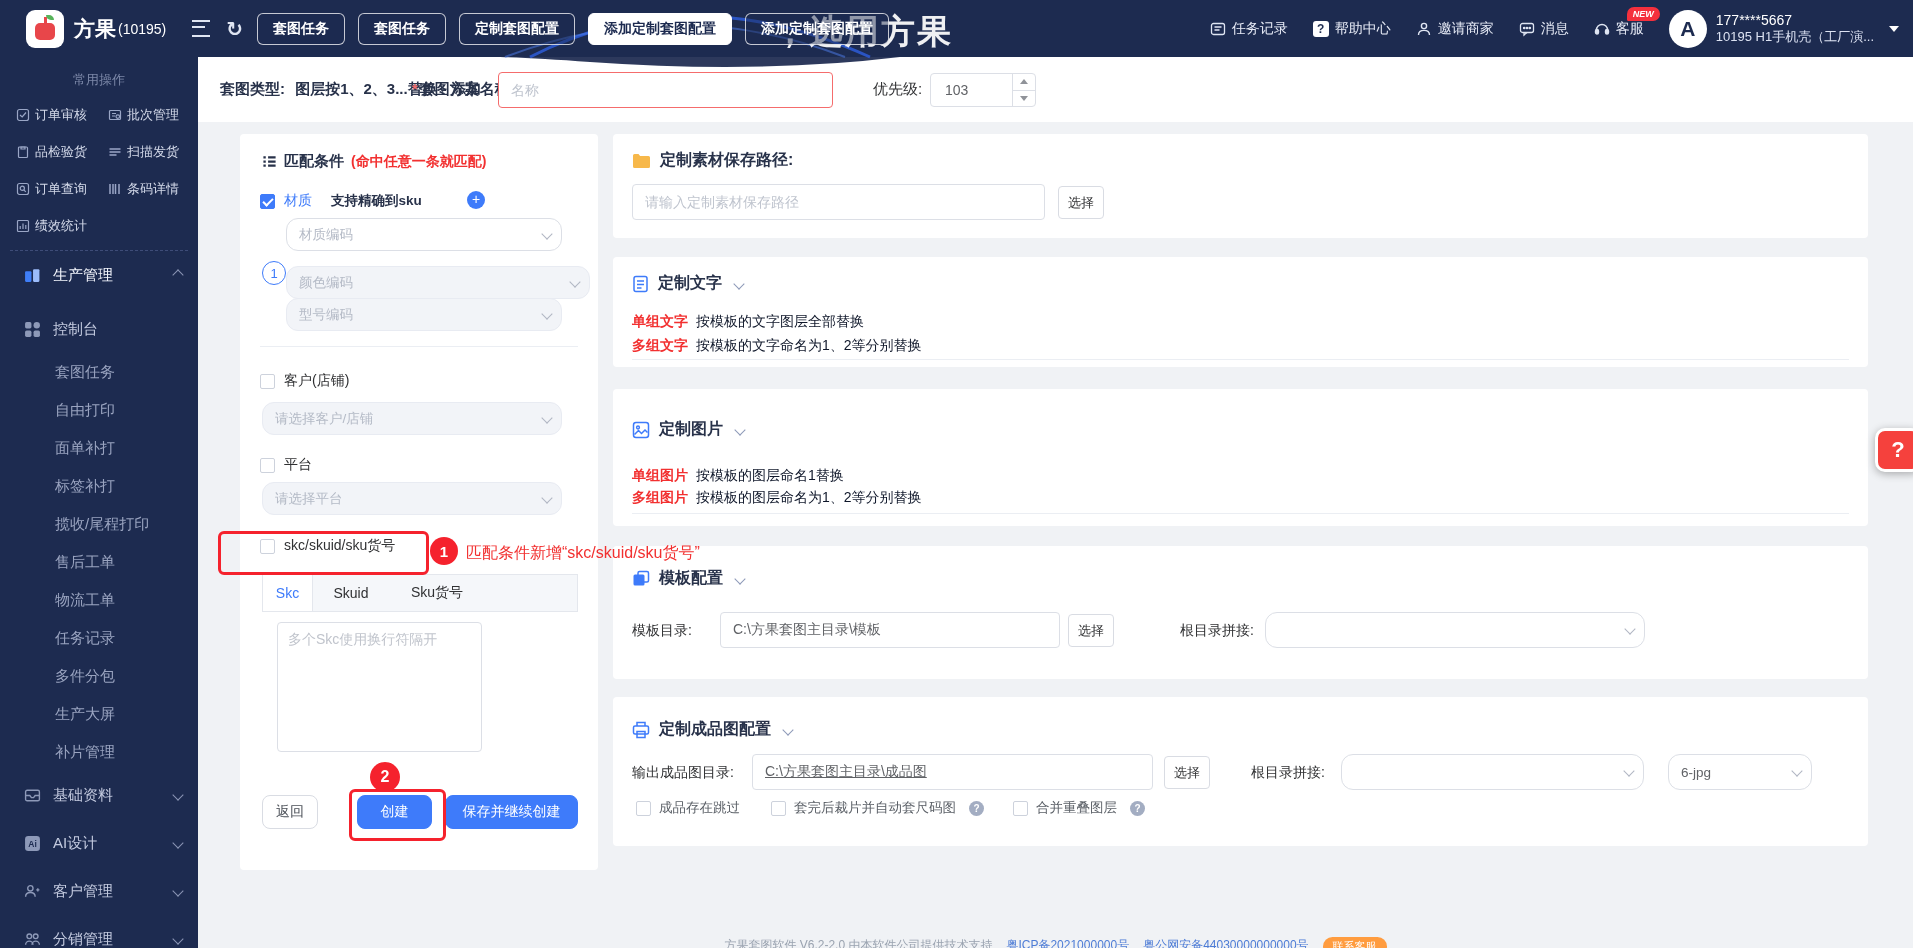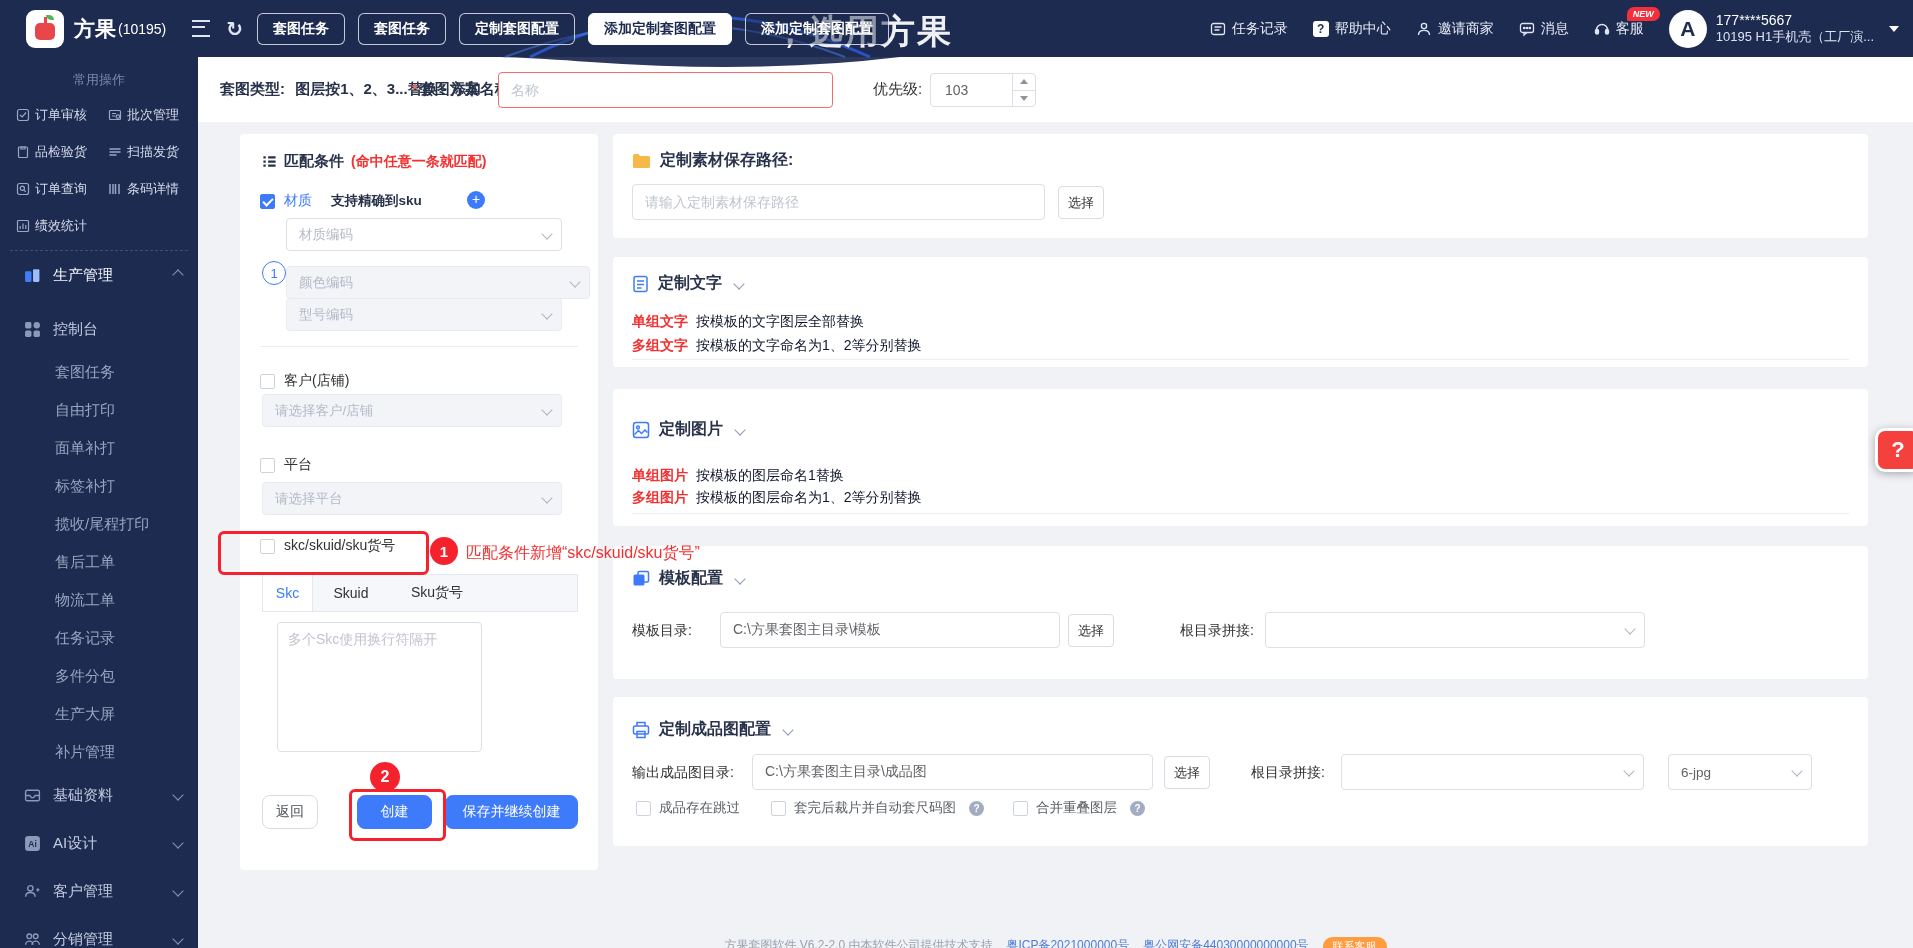--- a/index.html
+++ b/index.html
@@ -72,21 +72,21 @@
   .m-head{position:absolute;left:22px;top:18px;display:flex;align-items:center;gap:7px;white-space:nowrap}
   .m-title{font-size:15px;font-weight:bold;color:#28324a}
   .m-note{font-size:14px;font-weight:bold;color:#f23030}
   .cb{width:15px;height:15px;border:1px solid #cdd2dc;border-radius:2px;background:#fff;display:inline-block;flex:none;box-sizing:border-box;cursor:pointer}
   .cb.on{background:#3e7bfa;border-color:#3e7bfa;position:relative}
   .cb.on::after{content:"";position:absolute;left:4px;top:1px;width:4px;height:8px;border:solid #fff;border-width:0 2px 2px 0;transform:rotate(45deg)}
   .mrow{position:absolute;display:flex;align-items:center;gap:9px;white-space:nowrap}
   .lbl-blue{color:#3e7bfa;font-size:14px}
   .hint{color:#28324a;font-size:13.5px;font-weight:bold}
   .plus{position:absolute;width:18px;height:18px;border-radius:50%;background:#3e7bfa;color:#fff;font-size:14px;line-height:17px;text-align:center;cursor:pointer}
-  .selbox{position:absolute;border:1px solid #dcdfe6;border-radius:4px;background:#fff;display:flex;align-items:center;
+  .selbox{position:absolute;border:1px solid #dcdfe6;border-radius:12px;background:#fff;display:flex;align-items:center;
           padding:0 26px 0 12px;font-size:13.5px;color:#b4bac6;box-sizing:border-box;cursor:pointer;white-space:nowrap;overflow:hidden}
   .selbox .schev{position:absolute;right:10px;top:50%;margin-top:-5px;width:7px;height:7px;border-right:1.5px solid #b0b6c3;border-bottom:1.5px solid #b0b6c3;transform:rotate(45deg)}
   .sel-gray{background:#f2f4f8;border-color:#e8ebf2}
   .circ{position:absolute;width:22px;height:22px;border-radius:50%;border:1px solid #3e7bfa;color:#3e7bfa;font-size:13px;
         display:flex;align-items:center;justify-content:center;background:#fff}
   .hr{position:absolute;border-top:1px solid #ebeef3}
   .tabs2{position:absolute;left:22px;top:440px;width:316px;height:38px;background:#f5f7fa;border:1px solid #e4e7ed;
          box-sizing:border-box;display:flex}
   .t2{display:flex;align-items:center;justify-content:center;font-size:14px;color:#303133;cursor:pointer;box-sizing:border-box}
   .t2.active{background:#fff;color:#3e7bfa;border-right:1px solid #e4e7ed}
@@ -392,21 +392,21 @@
         <span>型号编码</span>
           <i class="schev"></i>
       </div>
 
       <div class="hr" style="left:20px;top:212px;width:318px"></div>
 
       <div class="mrow" style="left:20px;top:238px">
         <span class="cb"></span>
         <span>客户(店铺)</span>
       </div>
-      <div class="selbox sel-gray" style="left:22px;top:260px;width:300px;height:33px">
+      <div class="selbox sel-gray" style="left:22px;top:268px;width:300px;height:33px">
         <span>请选择客户/店铺</span>
           <i class="schev"></i>
       </div>
 
       <div class="mrow" style="left:20px;top:322px">
         <span class="cb"></span>
         <span>平台</span>
       </div>
       <div class="selbox sel-gray" style="left:22px;top:348px;width:300px;height:33px">
         <span>请选择平台</span>
@@ -506,21 +506,21 @@
       <div class="sec-head" style="left:19px;top:22px">
         <svg width="18" height="18" viewBox="0 0 18 18" fill="none" stroke="#3e7bfa" stroke-width="1.5">
             <path d="M5 5V1.5h8V5"></path>
             <rect x="1.5" y="5" width="15" height="8" rx="1.5"></rect>
             <rect x="5" y="10.5" width="8" height="6"></rect>
           </svg>
         <span class="sec-title">定制成品图配置</span>
         <i class="chev down" style="border-color:#8d99b8;margin-left:4px"></i>
       </div>
       <div class="flabel" style="left:19px;top:67px">输出成品图目录:</div>
-      <input class="inp" style="position: absolute; left: 139px; top: 57px; width: 401px; height: 36px;" value="C:\方果套图主目录\成品图">
+      <input class="inp" style="position: absolute; left: 139px; top: 57px; width: 401px; height: 36px; text-decoration: underline;" value="C:\方果套图主目录\成品图">
       <button class="choose-btn" style="left:551px;top:59px">选择</button>
       <div class="flabel" style="left:638px;top:67px">根目录拼接:</div>
       <div class="selbox" style="left:728px;top:57px;width:303px;height:36px">
         <span></span>
           <i class="schev"></i>
       </div>
       <div class="selbox" style="left:1055px;top:57px;width:144px;height:36px;color:#606266">
         <span>6-jpg</span>
           <i class="schev"></i>
       </div>

